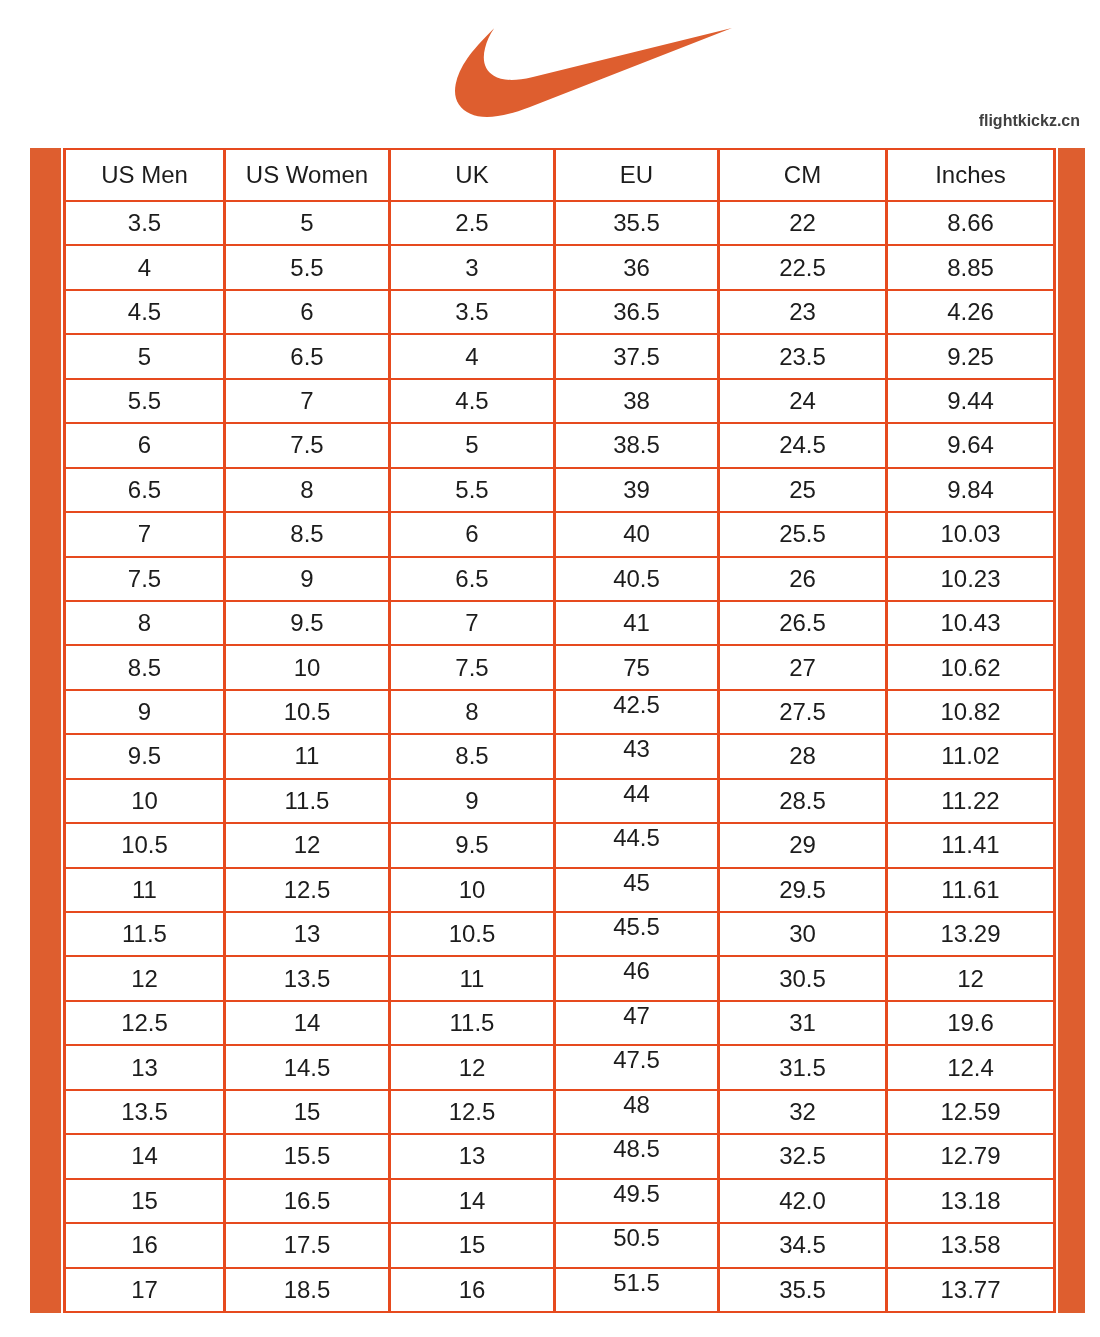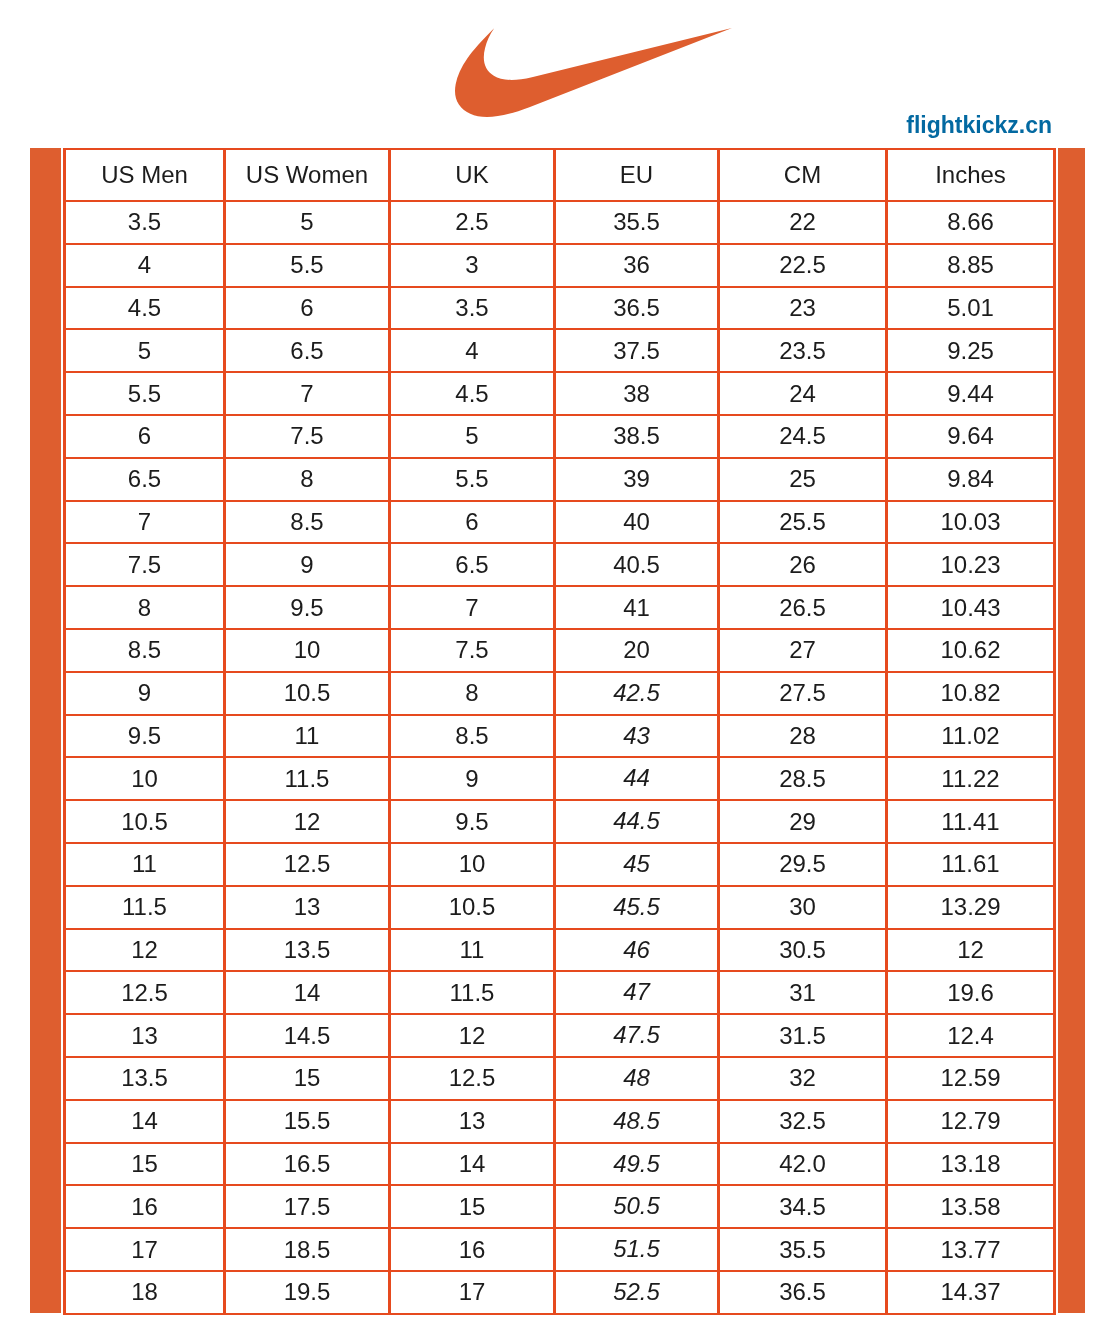--- a/index.html
+++ b/index.html
@@ -17,24 +17,24 @@
     overflow:hidden;
   }
   .swoosh{
     position:absolute;
     left:455px;top:27px;
     width:277px;height:91px;
   }
   .swoosh svg{width:100%;height:100%;display:block;}
   .watermark{
     position:absolute;
-    top:112px;right:48px;
-    font-size:23px;
+    top:112px;right:20px;
+    font-size:16px;
     font-weight:700;
-    color:#0369a1;
+    color:#404040;
     letter-spacing:0px;
   }
   .table-block{
     position:absolute;
     left:30px;top:148px;
     display:flex;
     gap:2px;
     height:1165px;
   }
   .side-bar{
@@ -59,22 +59,21 @@
     font-weight:400;
     color:var(--ink);
     padding:0;
     overflow:hidden;
     white-space:nowrap;
   }
   .size-table thead tr{height:52px;}
   .size-table tbody tr{height:42.8px;}
   .size-table td.raised{
     vertical-align:top;
-    padding-top:6px;
-    font-style:italic;
+    padding-top:0;
   }
 </style>
 </head>
 <body>
 
 <div class="page">
 
   <div class="swoosh">
     <svg viewBox="0 7.7 24 8.6" preserveAspectRatio="none" aria-hidden="true">
       <path fill="#DE5E2F" d="M24 7.8L6.442 15.276c-1.456.616-2.679.925-3.668.925-1.12 0-1.933-.392-2.437-1.177-.317-.504-.41-1.143-.28-1.918.13-.775.476-1.6 1.036-2.478.467-.71 1.232-1.643 2.297-2.8a6.122 6.122 0 0 0-.784 1.848c-.28 1.195-.028 2.072.756 2.632.373.261.886.392 1.54.392.522 0 1.11-.084 1.764-.252L24 7.8z"></path>
@@ -121,21 +120,21 @@
             <td>36</td>
             <td>22.5</td>
             <td>8.85</td>
           </tr>
           <tr>
             <td>4.5</td>
             <td>6</td>
             <td>3.5</td>
             <td>36.5</td>
             <td>23</td>
-            <td>5.01</td>
+            <td>4.26</td>
           </tr>
           <tr>
             <td>5</td>
             <td>6.5</td>
             <td>4</td>
             <td>37.5</td>
             <td>23.5</td>
             <td>9.25</td>
           </tr>
           <tr>
@@ -183,21 +182,21 @@
             <td>9.5</td>
             <td>7</td>
             <td>41</td>
             <td>26.5</td>
             <td>10.43</td>
           </tr>
           <tr>
             <td>8.5</td>
             <td>10</td>
             <td>7.5</td>
-            <td>20</td>
+            <td>75</td>
             <td>27</td>
             <td>10.62</td>
           </tr>
           <tr>
             <td>9</td>
             <td>10.5</td>
             <td>8</td>
             <td class="raised">42.5</td>
             <td>27.5</td>
             <td>10.82</td>
@@ -299,27 +298,19 @@
             <td>13.58</td>
           </tr>
           <tr>
             <td>17</td>
             <td>18.5</td>
             <td>16</td>
             <td class="raised">51.5</td>
             <td>35.5</td>
             <td>13.77</td>
           </tr>
-          <tr>
-            <td>18</td>
-            <td>19.5</td>
-            <td>17</td>
-            <td class="raised">52.5</td>
-            <td>36.5</td>
-            <td>14.37</td>
-          </tr>
         </tbody>
     </table>
 
     <div class="side-bar right"></div>
   </div>
 
 </div>
 
 </body></html>

